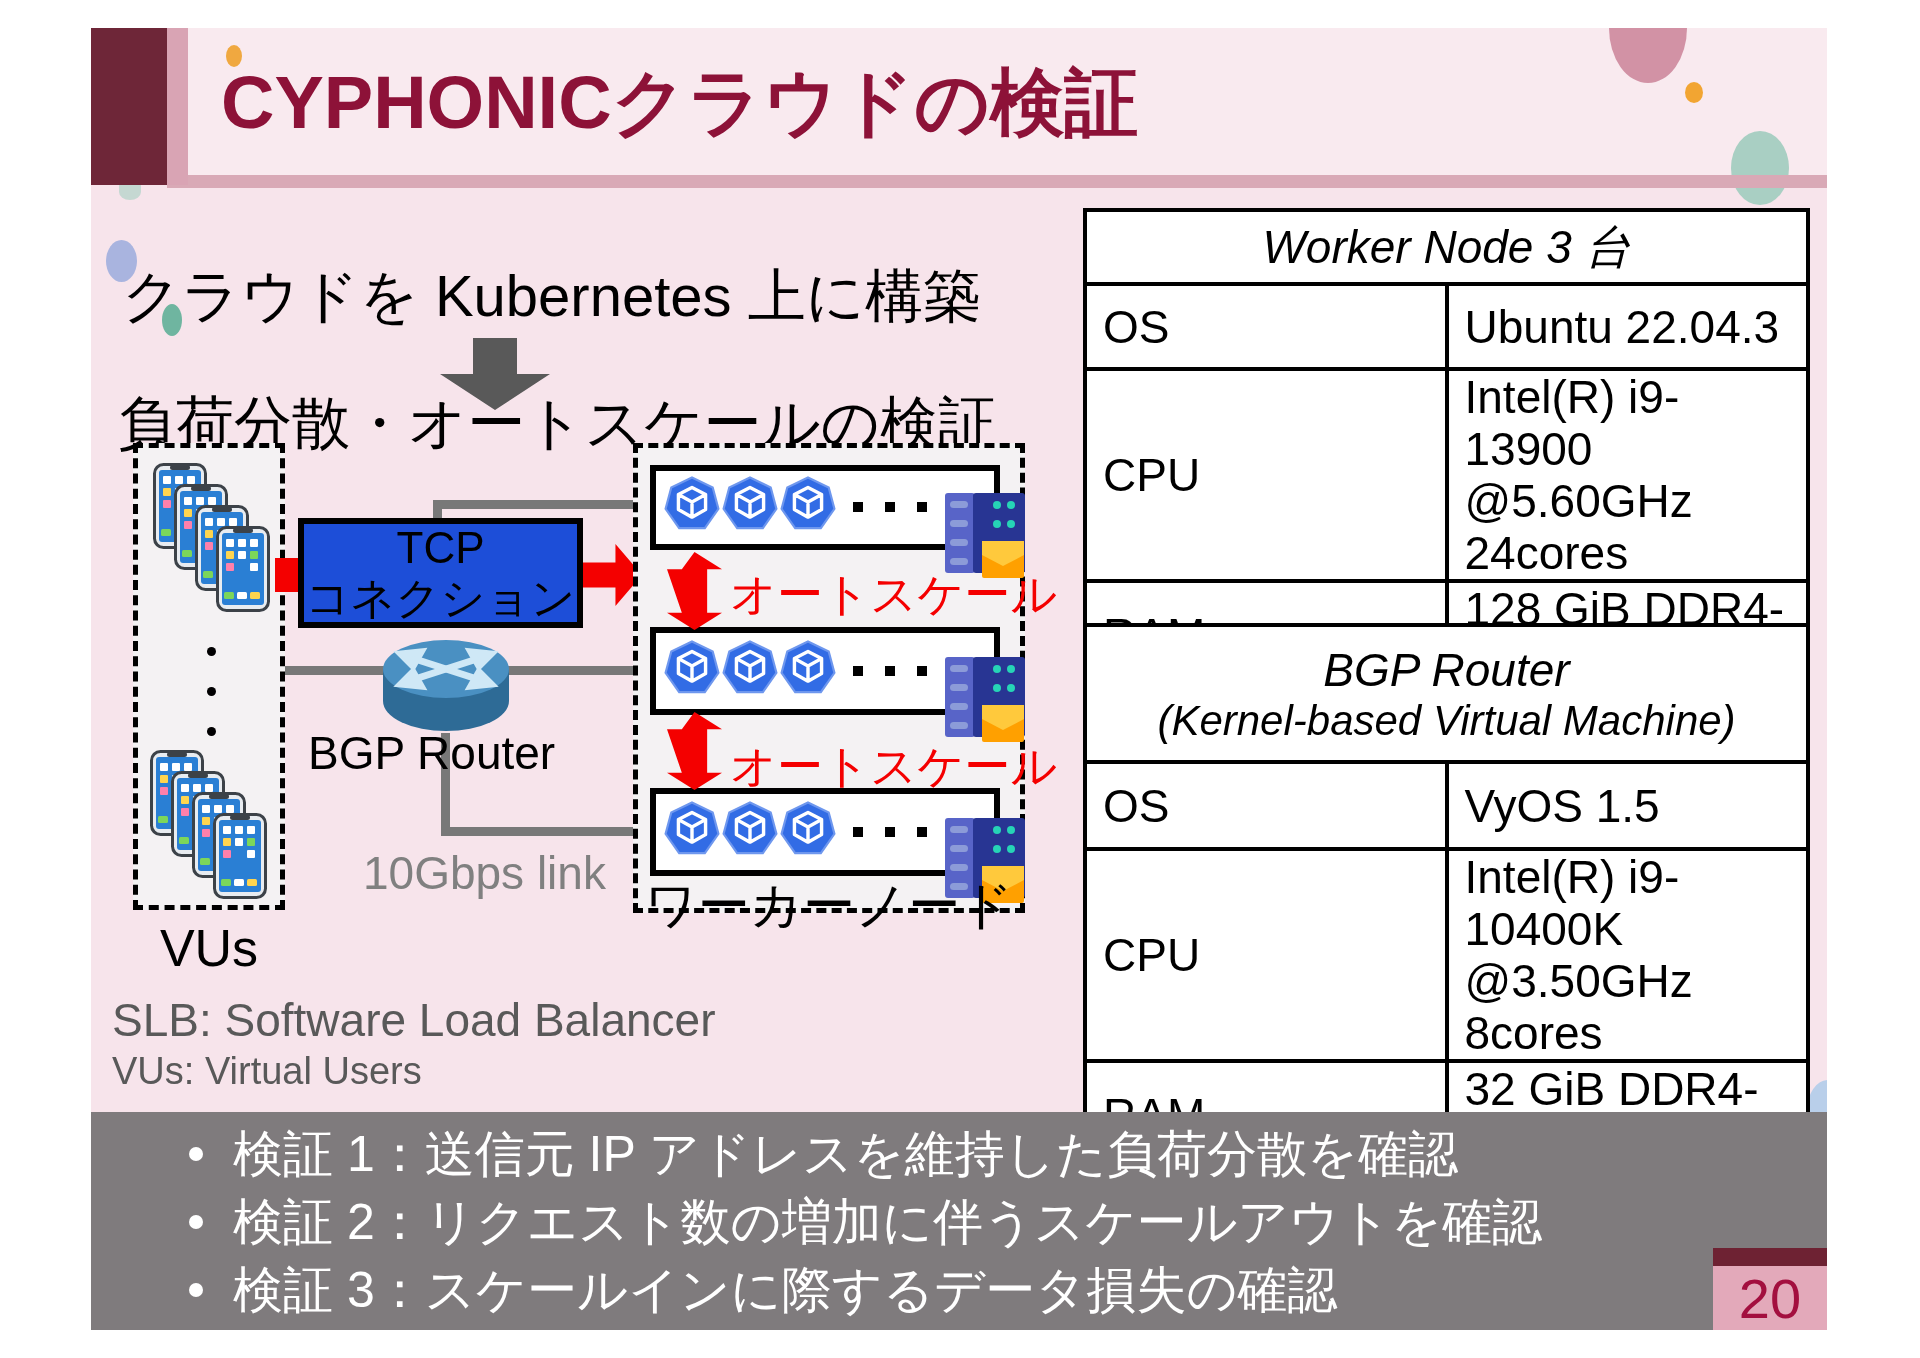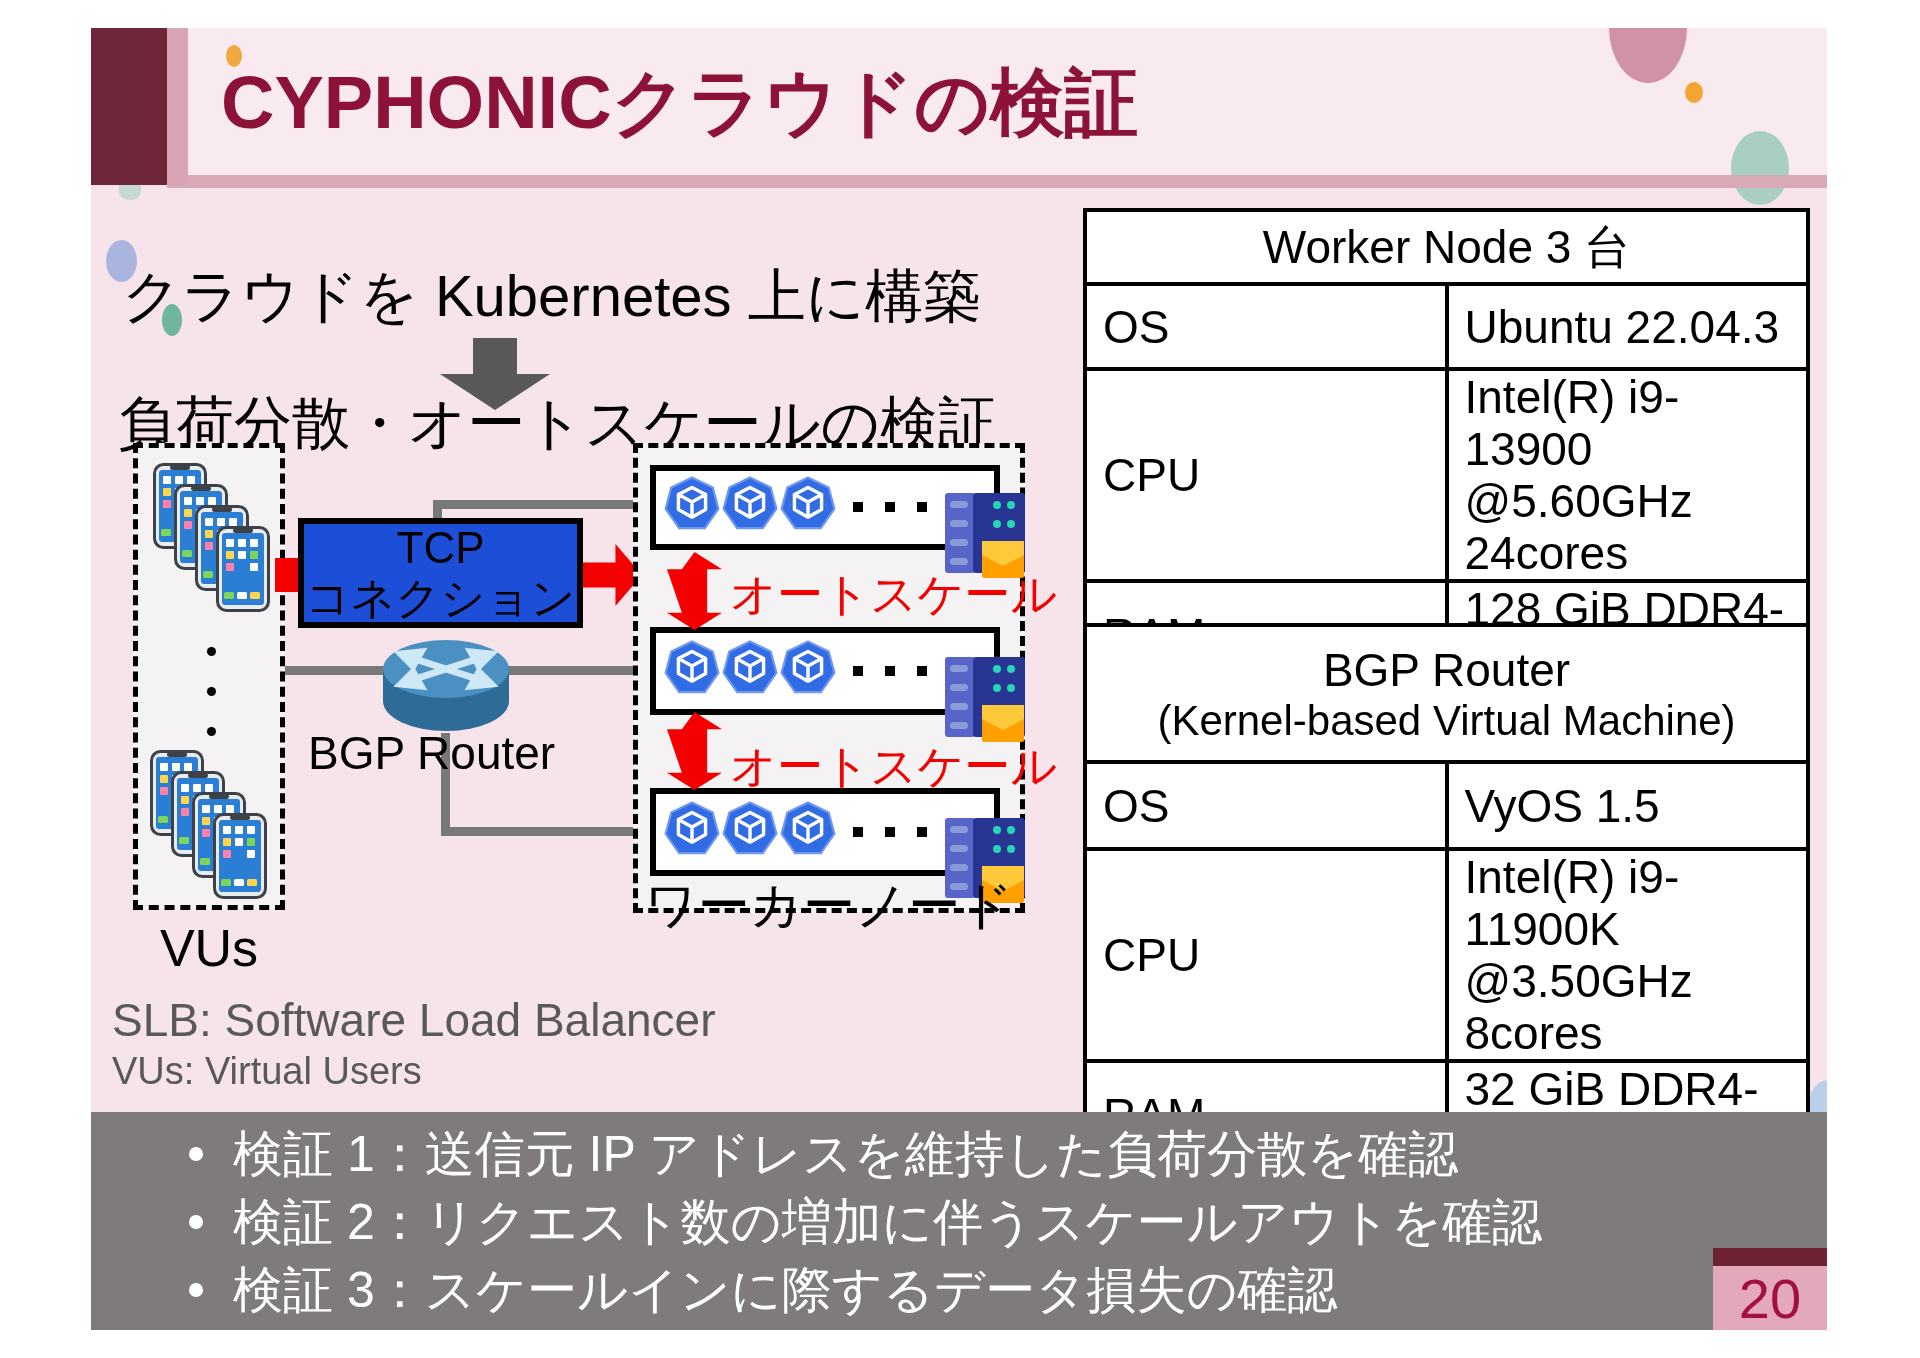--- a/index.html
+++ b/index.html
@@ -64,21 +64,21 @@
   .router{left:290px;top:607px;width:130px;height:100px;}
   .bgp-label{left:217px;top:698px;font-size:46px;color:#000;white-space:nowrap;}
   .link-label{left:272px;top:818px;font-size:46px;color:#808080;white-space:nowrap;}
   .vus-label{left:42px;top:890px;width:152px;text-align:center;font-size:52px;color:#000;}
   .worker-label{left:542px;top:843px;width:392px;text-align:center;font-size:52px;color:#000;white-space:nowrap;}
 
   
   .spec-table{position:absolute;left:992px;width:727px;border-collapse:collapse;table-layout:fixed;
     font-size:46px;color:#000;background:#fff;}
   .spec-table td,.spec-table th{border:4px solid #000;padding:0 0 0 16px;text-align:left;vertical-align:middle;font-weight:normal;}
-  .spec-table th{text-align:center;padding:0;}
+  .spec-table th{text-align:center;padding:0;font-style:italic;}
   .t1{top:180px;} .t2{top:595px;}
   .col-label{width:171px;}
   .th-sub{font-size:42px;display:block;line-height:48px;}
   .th-main{display:block;line-height:54px;}
   .val{white-space:pre-line;line-height:52px;}
 
   
   .legend1{left:21px;top:965px;font-size:46px;color:#595959;white-space:nowrap;}
   .legend2{left:21px;top:1022px;font-size:38px;color:#595959;white-space:nowrap;}
 
@@ -285,20 +285,21 @@
     <g stroke="#CFE8F6" stroke-width="7" fill="#CFE8F6">
       <line x1="34" y1="24" x2="96" y2="44"></line>
       <line x1="96" y1="24" x2="34" y2="44"></line>
       <polygon points="20,19 40,17 32,31"></polygon>
       <polygon points="110,19 90,17 98,31"></polygon>
       <polygon points="20,49 40,51 32,37"></polygon>
       <polygon points="110,49 90,51 98,37"></polygon>
     </g>
   </svg>
   <div class="abs bgp-label">BGP Router</div>
+  <div class="abs link-label">10Gbps link</div>
 
   <div class="abs worker-box"></div>
 
   <div class="abs pod-row row1"></div>
   <div class="abs pod-row row2"></div>
   <div class="abs pod-row row3"></div>
 
   <svg class="abs pod" style="left:569px;top:448px" viewBox="0 0 44 42">
         <polygon points="22,1 36.5,8 40.5,23 31,36.5 13,36.5 3.5,23 7.5,8" fill="#326CE5" stroke="#6e97ee" stroke-width="1.5"></polygon>
         <path d="M22 8 L31.5 13 V23.5 L22 28.8 L12.5 23.5 V13 Z M12.5 13 L22 18.2 L31.5 13 M22 18.2 V28.8" fill="none" stroke="#fff" stroke-width="2.4" stroke-linejoin="round"></path>
@@ -439,21 +440,21 @@
       <span class="th-main">BGP Router</span>
       <span class="th-sub">(Kernel-based Virtual Machine)</span>
             </th>
           </tr>
     <tr style="height:87px">
       <td class="col-label">OS</td>
       <td class="val">VyOS 1.5</td>
           </tr>
     <tr style="height:153px">
       <td class="col-label">CPU</td>
-      <td class="val">Intel(R) i9-11900K
+      <td class="val">Intel(R) i9-10400K
 @3.50GHz 8cores</td>
           </tr>
     <tr style="height:90px">
       <td class="col-label">RAM</td>
       <td class="val">32 GiB DDR4-3200</td>
           </tr>
   </tbody>
       </table>
 
   <div class="abs legend1">SLB: Software Load Balancer</div>

